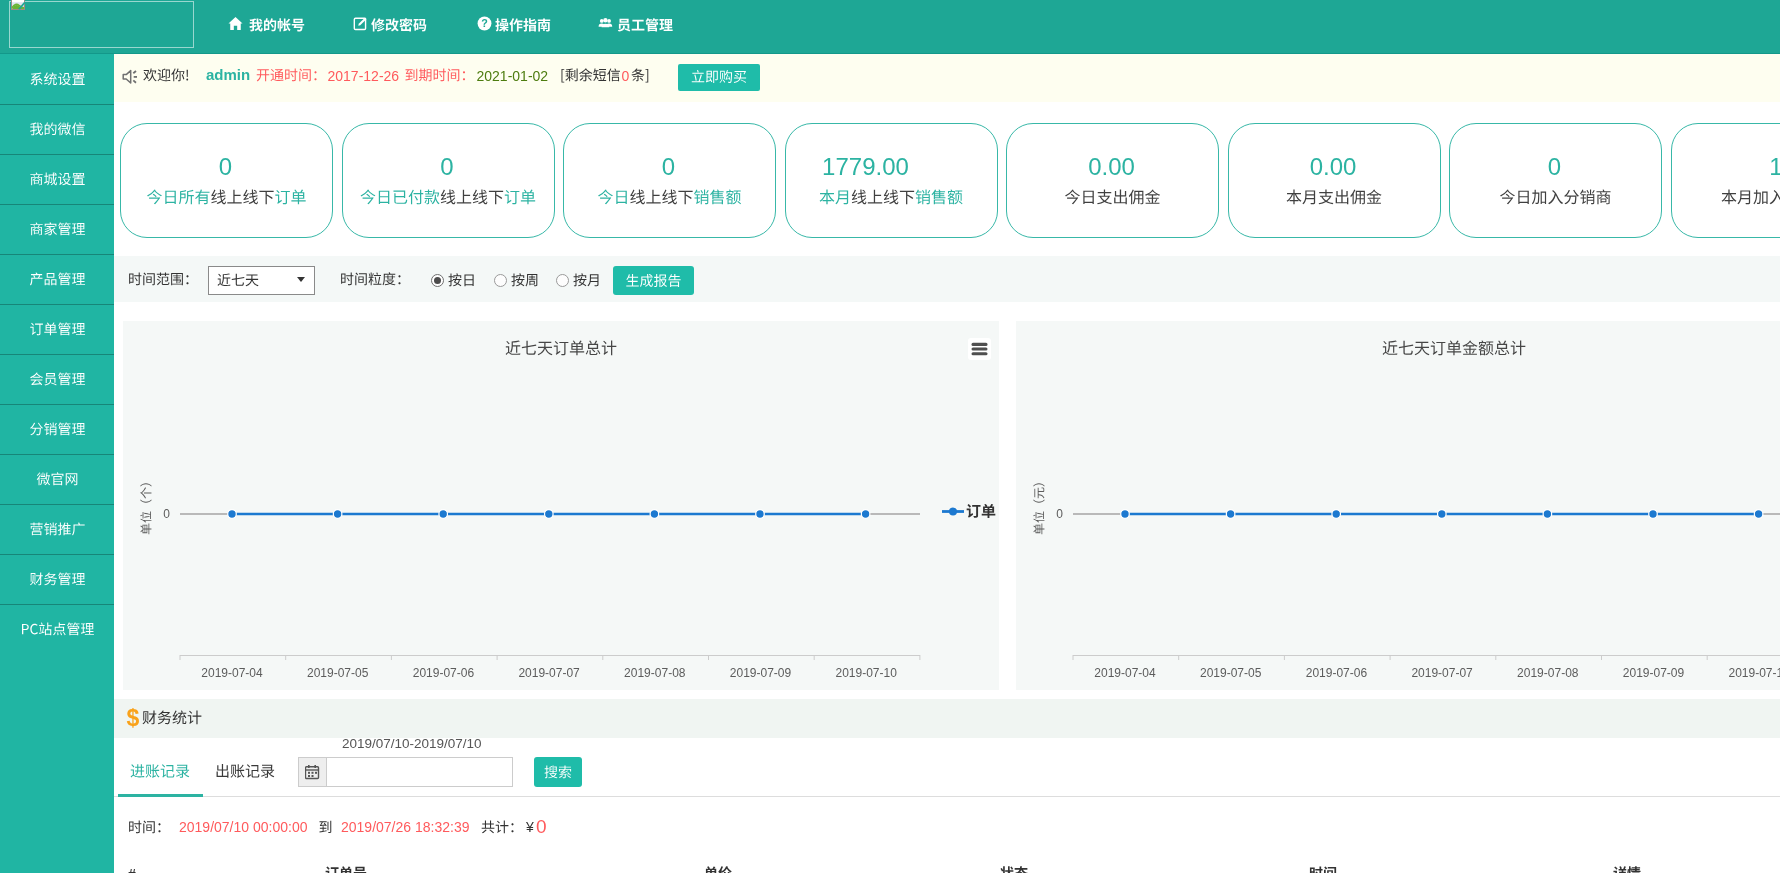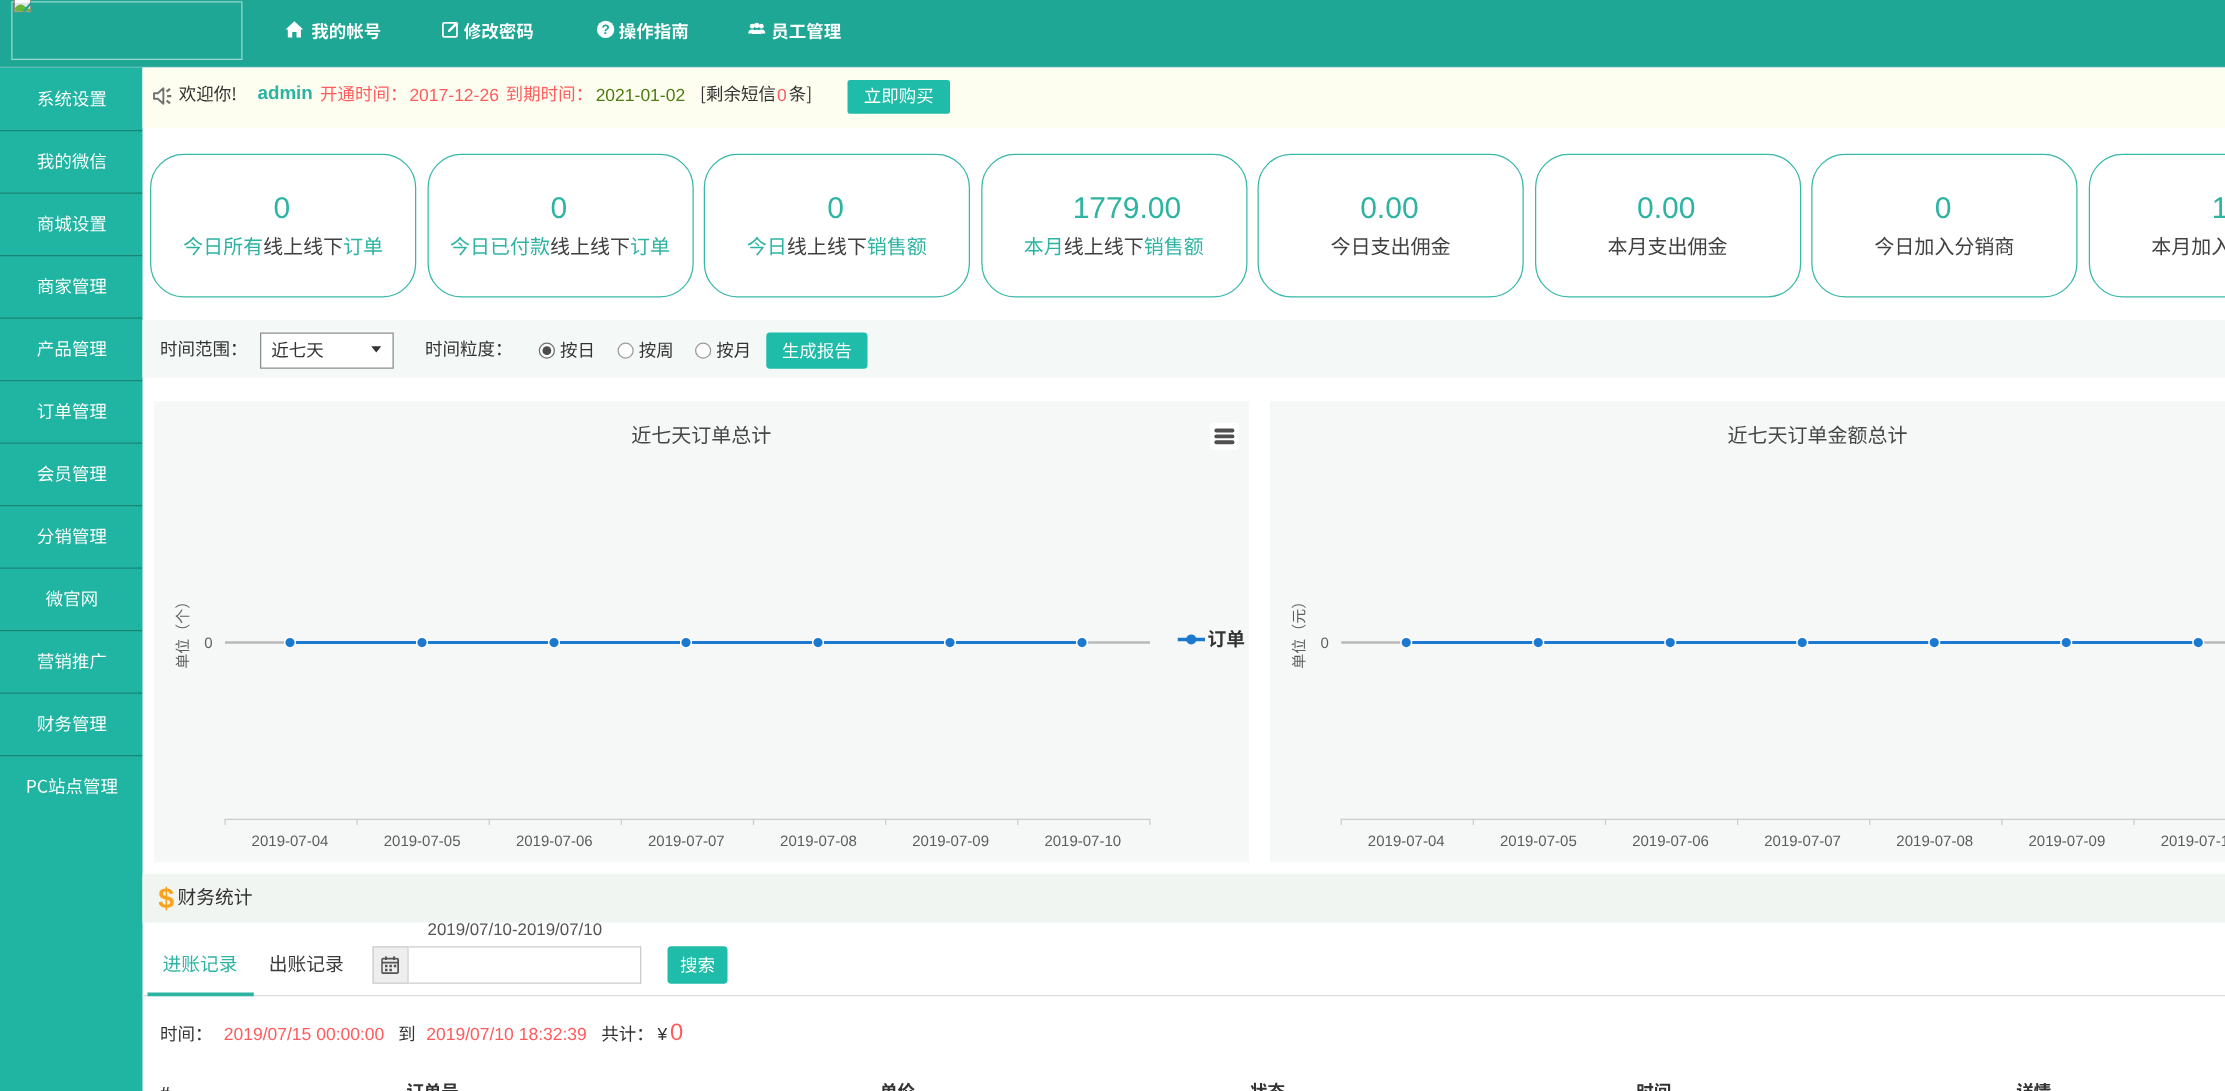--- a/index.html
+++ b/index.html
@@ -57,21 +57,21 @@
 <div class="lat" style="left:476.5px;top:67.5px;font-size:14px;color:#4d7c0f">2021-01-02</div>
 <div class="lat" style="left:621.5px;top:67.5px;font-size:14px;color:#ff5a5c">0</div>
 <div style="position:absolute;left:678px;top:64px;width:82px;height:27px;background:#1fbca9;border-radius:2px"></div>
 <div style="position:absolute;left:120.0px;top:123px;width:211px;height:113px;background:#fff;border:1px solid #38b8a8;border-radius:27px"></div>
 <div class="lat" style="left:120.0px;top:153.4px;width:211px;text-align:center;font-size:24px;line-height:28px;color:#2cb3a2">0</div>
 <div style="position:absolute;left:341.5px;top:123px;width:211px;height:113px;background:#fff;border:1px solid #38b8a8;border-radius:27px"></div>
 <div class="lat" style="left:341.5px;top:153.4px;width:211px;text-align:center;font-size:24px;line-height:28px;color:#2cb3a2">0</div>
 <div style="position:absolute;left:563.0px;top:123px;width:211px;height:113px;background:#fff;border:1px solid #38b8a8;border-radius:27px"></div>
 <div class="lat" style="left:563.0px;top:153.4px;width:211px;text-align:center;font-size:24px;line-height:28px;color:#2cb3a2">0</div>
 <div style="position:absolute;left:784.5px;top:123px;width:211px;height:113px;background:#fff;border:1px solid #38b8a8;border-radius:27px"></div>
-<div class="lat" style="left:796px;top:153.4px;width:211px;text-align:center;font-size:24px;line-height:28px;color:#2cb3a2">1779.00</div>
+<div class="lat" style="left:760px;top:153.4px;width:211px;text-align:center;font-size:24px;line-height:28px;color:#2cb3a2">1779.00</div>
 <div style="position:absolute;left:1006.0px;top:123px;width:211px;height:113px;background:#fff;border:1px solid #38b8a8;border-radius:27px"></div>
 <div class="lat" style="left:1006.0px;top:153.4px;width:211px;text-align:center;font-size:24px;line-height:28px;color:#2cb3a2">0.00</div>
 <div style="position:absolute;left:1227.5px;top:123px;width:211px;height:113px;background:#fff;border:1px solid #38b8a8;border-radius:27px"></div>
 <div class="lat" style="left:1227.5px;top:153.4px;width:211px;text-align:center;font-size:24px;line-height:28px;color:#2cb3a2">0.00</div>
 <div style="position:absolute;left:1449.0px;top:123px;width:211px;height:113px;background:#fff;border:1px solid #38b8a8;border-radius:27px"></div>
 <div class="lat" style="left:1449.0px;top:153.4px;width:211px;text-align:center;font-size:24px;line-height:28px;color:#2cb3a2">0</div>
 <div style="position:absolute;left:1670.5px;top:123px;width:211px;height:113px;background:#fff;border:1px solid #38b8a8;border-radius:27px"></div>
 <div class="lat" style="left:1670.5px;top:153.4px;width:211px;text-align:center;font-size:24px;line-height:28px;color:#2cb3a2">1</div>
 <div style="position:absolute;left:114px;top:256px;width:1666px;height:46px;background:#f4f8f7"></div>
 <div style="position:absolute;left:208px;top:266px;width:105px;height:27px;background:#fff;border:1px solid #8a8a8a"></div>
@@ -161,22 +161,22 @@
     <rect x="9.4" y="0" width="1.6" height="3" fill="#555"></rect>
 <rect x="3" y="6.8" width="2" height="2" fill="#555"></rect>
     <rect x="6.5" y="6.8" width="2" height="2" fill="#555"></rect>
     <rect x="10" y="6.8" width="2" height="2" fill="#555"></rect>
 <rect x="3" y="10" width="2" height="2" fill="#555"></rect>
     <rect x="6.5" y="10" width="2" height="2" fill="#555"></rect>
   </svg>
 <div style="position:absolute;left:327px;top:757px;width:185px;height:28px;background:#fff;border:1px solid #ccc;border-left:0"></div>
 <div class="lat" style="left:342px;top:736px;font-size:13.5px;color:#555">2019/07/10-2019/07/10</div>
 <div style="position:absolute;left:534px;top:757px;width:48px;height:30px;background:#1fbca9;border-radius:3px"></div>
-<div class="lat" style="left:179px;top:819px;font-size:14px;color:#ff5a5c">2019/07/15 00:00:00</div>
-<div class="lat" style="left:341px;top:819px;font-size:14px;color:#ff5a5c">2019/07/10 18:32:39</div>
+<div class="lat" style="left:179px;top:819px;font-size:14px;color:#ff5a5c">2019/07/10 00:00:00</div>
+<div class="lat" style="left:341px;top:819px;font-size:14px;color:#ff5a5c">2019/07/26 18:32:39</div>
 <div class="lat" style="left:526px;top:819px;font-size:14px;color:#333333">¥</div>
 <div class="lat" style="left:536px;top:816px;font-size:19px;color:#ff5a5c">0</div>
 <div class="lat" style="left:128px;top:866px;font-size:14px;font-weight:bold;color:#333">#</div>
 <svg style="position:absolute;left:0;top:0;z-index:10;pointer-events:none" width="1780" height="873" viewBox="0 0 1780 873">
     <defs>
       <path id="b6211" d="M705 761C759 711 822 641 847 594L944 661C915 709 849 775 795 822ZM815 419C789 370 756 324 719 282C708 333 698 391 690 452H952V565H678C670 654 666 748 668 842H543C544 750 547 656 555 565H360V700C419 712 475 726 526 741L444 843C342 809 185 777 45 759C58 732 74 687 79 658C130 664 185 671 239 679V565H50V452H239V316C160 303 88 291 31 283L60 162L239 197V52C239 36 233 31 216 31C198 30 139 29 83 32C100 -1 120 -56 125 -89C207 -89 267 -85 307 -66C347 -47 360 -14 360 51V222L525 257L517 365L360 337V452H566C578 354 595 261 617 182C548 124 470 75 391 39C421 12 455 -28 472 -57C537 -23 600 18 658 65C701 -33 758 -93 831 -93C922 -93 960 -49 979 127C947 140 906 168 880 196C875 77 863 29 843 29C812 29 781 75 754 152C819 218 875 292 920 373Z"></path>
       <path id="b7684" d="M536 406C585 333 647 234 675 173L777 235C746 294 679 390 630 459ZM585 849C556 730 508 609 450 523V687H295C312 729 330 781 346 831L216 850C212 802 200 737 187 687H73V-60H182V14H450V484C477 467 511 442 528 426C559 469 589 524 616 585H831C821 231 808 80 777 48C765 34 754 31 734 31C708 31 648 31 584 37C605 4 621 -47 623 -80C682 -82 743 -83 781 -78C822 -71 850 -60 877 -22C919 31 930 191 943 641C944 655 944 695 944 695H661C676 737 690 780 701 822ZM182 583H342V420H182ZM182 119V316H342V119Z"></path>
       <path id="b5E10" d="M821 811C776 722 698 634 619 578C644 558 686 512 704 490C788 558 878 667 933 775ZM488 -93C509 -76 545 -60 738 16C733 43 729 94 729 128L607 85V362H666C709 180 781 22 897 -69C915 -39 951 3 978 24C881 92 814 221 776 362H960V478H607V832H492V478H426V362H492V82C492 39 464 16 442 4C459 -18 481 -65 488 -93ZM45 665V116H136V560H176V-90H279V199C288 173 294 142 295 120C332 120 357 122 380 140C402 158 406 189 406 227V665H279V849H176V665ZM279 560H319V230C319 222 317 220 311 220H279Z"></path>
       <path id="b53F7" d="M292 710H700V617H292ZM172 815V513H828V815ZM53 450V342H241C221 276 197 207 176 158H689C676 86 661 46 642 32C629 24 616 23 594 23C563 23 489 24 422 30C444 -2 462 -50 464 -84C533 -88 599 -87 637 -85C684 -82 717 -75 747 -47C783 -13 807 62 827 217C830 233 833 267 833 267H352L376 342H943V450Z"></path>
       <path id="b4FEE" d="M692 388C642 342 544 302 460 280C483 262 509 233 524 211C617 241 716 289 779 352ZM789 291C723 224 592 174 467 149C488 129 512 96 525 74C663 109 796 169 876 256ZM862 180C776 85 602 31 416 5C439 -20 465 -60 477 -89C682 -51 860 15 965 138ZM300 565V80H399V400C414 379 428 354 435 336C526 359 612 392 688 437C752 396 828 363 916 342C931 371 960 415 982 438C905 451 838 473 780 501C848 559 902 631 938 720L868 753L850 748H631C643 773 654 798 664 824L555 850C519 748 453 651 375 590C401 574 444 540 464 520C485 539 506 561 526 585C547 557 573 529 602 502C540 470 471 446 399 430V565ZM588 653H786C759 617 726 584 688 556C647 586 613 619 588 653ZM213 846C170 700 96 553 15 459C34 427 63 359 73 329C93 352 112 378 131 406V-89H245V612C275 678 302 747 324 814Z"></path>

